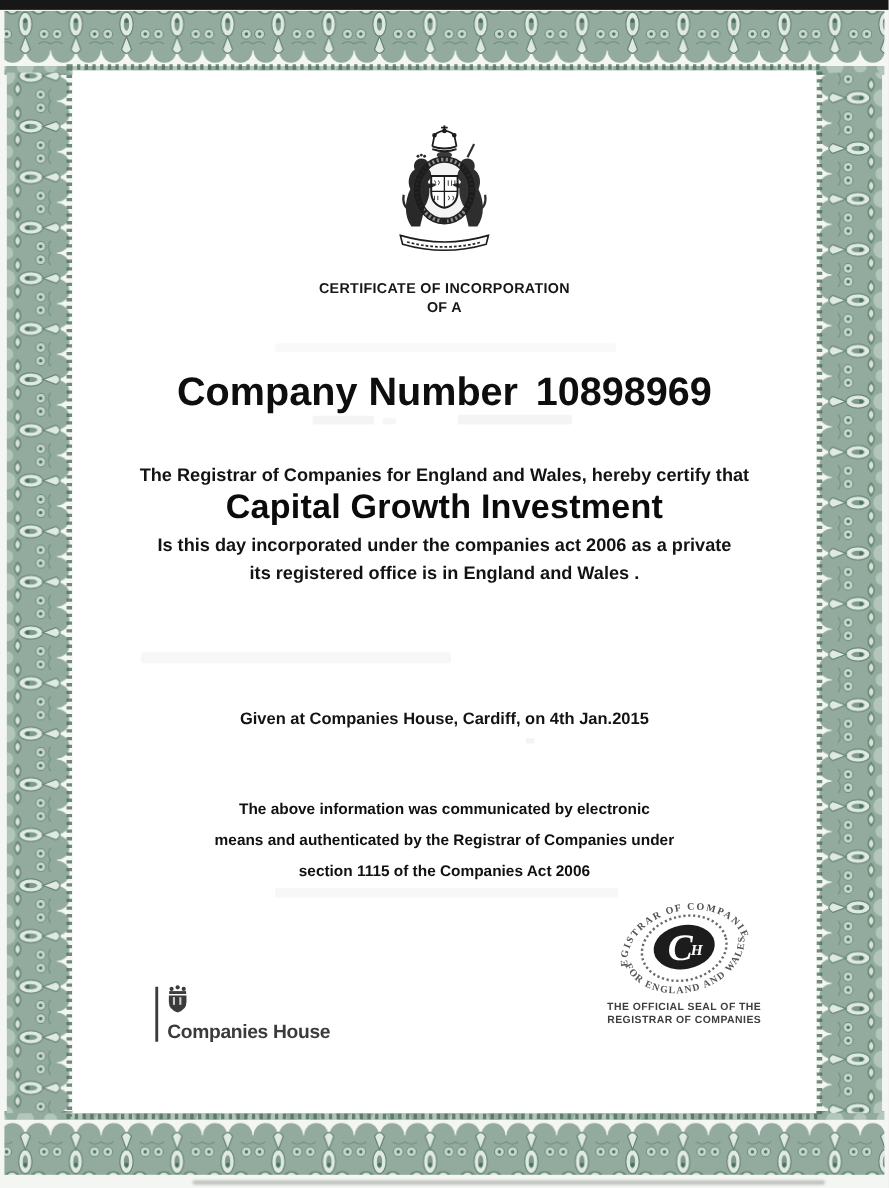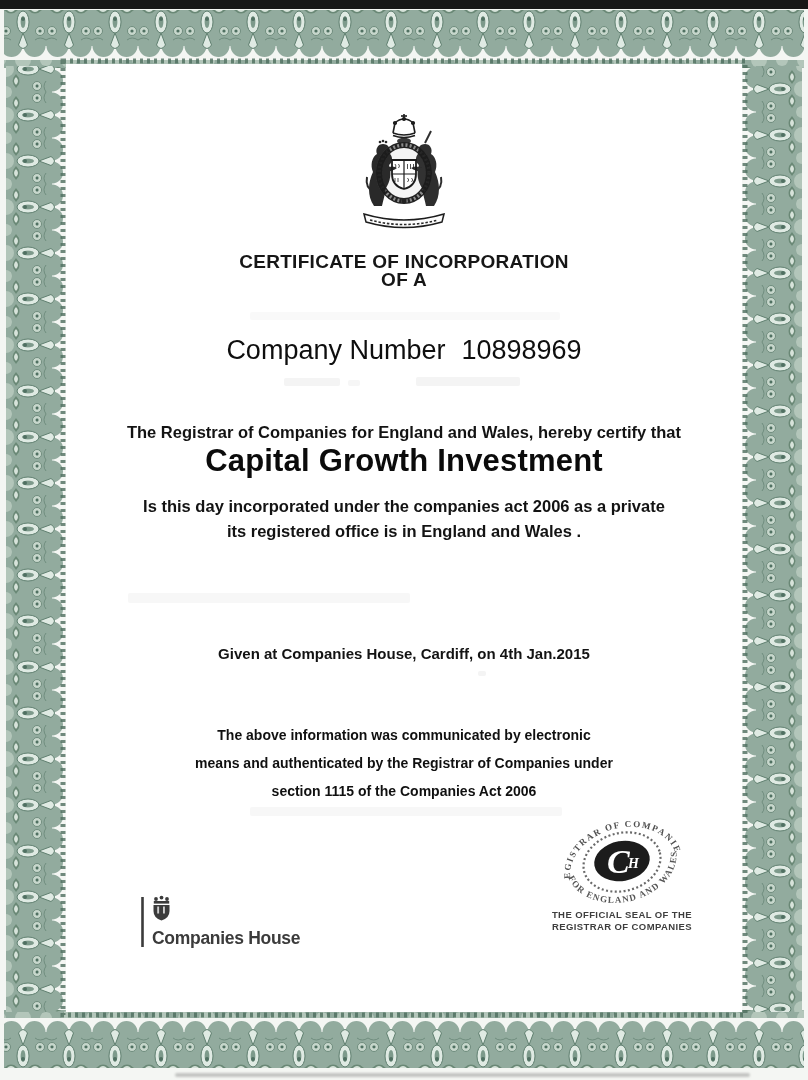--- a/index.html
+++ b/index.html
@@ -5,26 +5,26 @@
   html,body{margin:0;padding:0;background:#e9ebe8;}
   .page{
     position:relative;width:808px;height:1080px;overflow:hidden;
     background:#f4f6f3;
     font-family:"Liberation Sans",sans-serif;
     -webkit-font-smoothing:antialiased;
   }
   .topstrip{position:absolute;top:0;left:0;width:808px;height:9px;background:#171717;}
   .bordersvg{position:absolute;top:0;left:0;}
   .ctext{position:absolute;left:0;width:100%;text-align:center;color:#131313;}
-  .heading{top:253px;font-weight:bold;font-size:19px;line-height:17.5px;letter-spacing:.3px;color:#161616;}
-  .compnum{top:335px;font-weight:normal;font-size:27px;color:#0e0e0e;white-space:nowrap;}
+  .heading{top:253px;font-weight:bold;font-size:13px;line-height:17.5px;letter-spacing:.3px;color:#161616;}
+  .compnum{top:335px;font-weight:bold;font-size:36px;color:#0e0e0e;white-space:nowrap;}
   .compnum .gap{display:inline-block;width:16px;}
   .registrar{top:423px;font-weight:bold;font-size:16.5px;white-space:nowrap;}
   .cname{top:443px;font-weight:bold;font-size:31px;letter-spacing:.2px;color:#0b0b0b;white-space:nowrap;}
-  .para1{top:494px;font-weight:bold;font-size:16.5px;line-height:25px;}
+  .para1{top:484px;font-weight:bold;font-size:16.5px;line-height:25px;}
   .para1 div{white-space:nowrap;}
   .given{top:645px;font-weight:bold;font-size:15px;white-space:nowrap;}
   .para2{top:721px;font-weight:bold;font-size:14px;line-height:28px;color:#101010;}
   .para2 div{white-space:nowrap;}
   .arms{position:absolute;left:50%;top:110px;transform:translateX(-50%);}
   .logosvg{position:absolute;left:138px;top:894px;}
   .sealsvg{position:absolute;left:552px;top:816px;}
   .smudge{position:absolute;border-radius:2px;}
   .bshadow{position:absolute;left:175px;top:1073px;width:575px;height:3.5px;
     background:rgba(70,70,70,.28);border-radius:2px;filter:blur(1px);}

